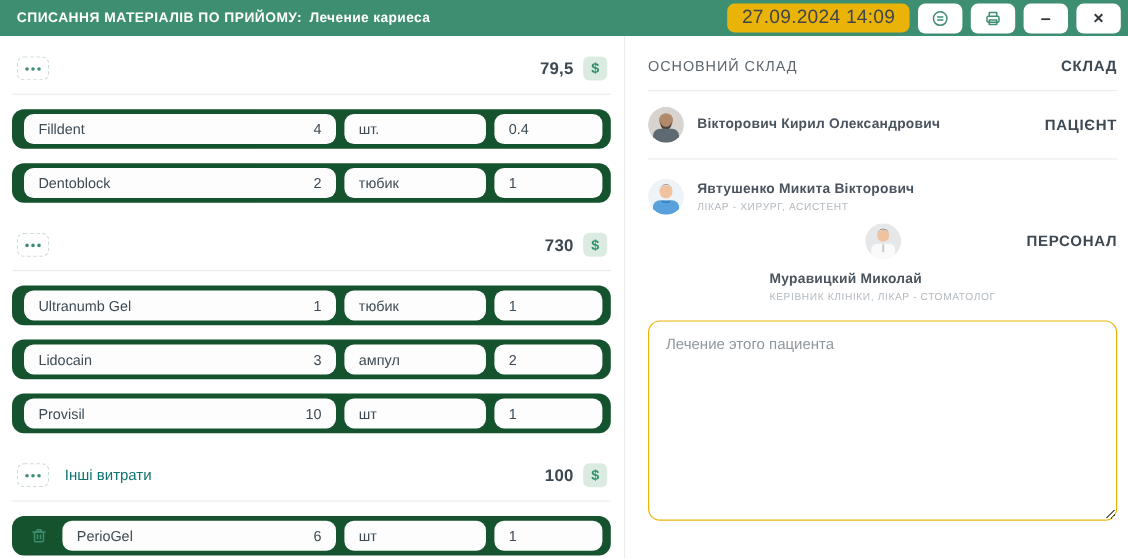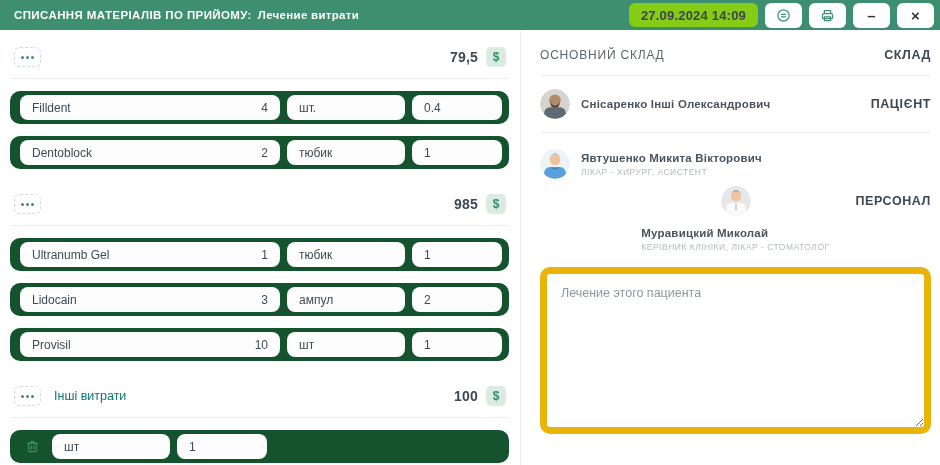--- a/index.html
+++ b/index.html
@@ -5,21 +5,21 @@
   * { margin:0; padding:0; box-sizing:border-box; }
   html,body { background:#fff; }
   body { font-family:"Liberation Sans","DejaVu Sans",sans-serif; color:#3e4b55; }
   .app { width:940px; height:465px; overflow:hidden; background:#fff; display:flex; flex-direction:column; }
 
   
   .titlebar { height:30px; background:#3e8e71; display:flex; align-items:center; padding:0 6px 0 14px; flex:0 0 30px; }
   .titlebar .title { color:#fff; font-size:11.5px; font-weight:700; letter-spacing:.4px; white-space:nowrap; }
   .titlebar .proc { color:#fff; font-size:11.5px; font-weight:700; letter-spacing:.3px; margin-left:6px; white-space:nowrap; }
   .tb-right { margin-left:auto; display:flex; align-items:center; gap:7px; }
-  .date-chip { background:#84cc16; border-radius:6px; height:24px; display:flex; align-items:center; padding:0 12px; font-size:13px; font-weight:700; color:#3f454b; letter-spacing:.2px; }
+  .date-chip { background:#eab308; border-radius:6px; height:24px; display:flex; align-items:center; padding:0 12px; font-size:16px; font-weight:400; color:#3f454b; letter-spacing:.2px; }
   .tb-btn { background:#fff; border:none; border-radius:6px; width:37px; height:25px; display:flex; align-items:center; justify-content:center; cursor:pointer; }
   .tb-btn svg { width:15px; height:15px; }
   .tb-btn.dark { font-size:15px; font-weight:700; color:#33383d; line-height:1; }
 
   
   .main { flex:1; display:flex; min-height:0; }
   .left { width:521px; flex:0 0 521px; border-right:1px solid #ededed; padding:15px 11px 0 10px; }
   .right { flex:1; padding:18px 9px 0 19px; }
 
   
@@ -51,30 +51,30 @@
   .avatar { width:30px; height:30px; border-radius:50%; flex:0 0 30px; display:block; }
   .p-name { font-size:11.5px; font-weight:700; color:#4a545e; letter-spacing:.2px; }
   .p-role { font-size:8.5px; color:#b3bac0; letter-spacing:.5px; margin-top:3px; }
   .section-label { font-size:12.5px; font-weight:700; color:#3c4852; letter-spacing:.6px; }
   .patient-block { display:flex; align-items:center; }
   .patient-block .section-label { margin-left:auto; }
   .personnel-block { position:relative;margin-top:16px; }
   .personnel-block .section-label { position:absolute; right:0; top:50%; transform:translateY(-50%); }
   .personnel-block .person-row + .person-row { margin-top:7px;flex-direction:column; }
 
-  .note-area { margin-top:15px; width:100%; height:167px; border:7px solid #eab308; border-radius:10px; padding:11px 14px; font-family:"Liberation Sans","DejaVu Sans",sans-serif; font-size:12.5px; color:#8f979e; resize:both; outline:none; line-height:1.4; }
+  .note-area { margin-top:15px; width:100%; height:167px; border:1px solid #eab308; border-radius:10px; padding:11px 14px; font-family:"Liberation Sans","DejaVu Sans",sans-serif; font-size:12.5px; color:#8f979e; resize:both; outline:none; line-height:1.4; }
 </style>
 </head>
 <body>
 
 <div class="app">
 
   <div class="titlebar">
     <span class="title">СПИСАННЯ МАТЕРІАЛІВ ПО ПРИЙОМУ:</span>
-    <span class="proc">Лечение витрати</span>
+    <span class="proc">Лечение кариеса</span>
     <div class="tb-right">
       <div class="date-chip">27.09.2024 14:09</div>
       <button class="tb-btn">
         <span style="display:flex;">
           <svg viewBox="0 0 24 24" width="15" height="15" fill="none" stroke="#3e8e71" stroke-width="2" stroke-linecap="round">
               <circle cx="12" cy="12" r="9"></circle>
               <path d="M8.5 10h7M8.5 14h7"></path>
             </svg>
         </span>
       </button>
@@ -126,21 +126,21 @@
         </div>
       </div>
 
       <div class="group">
         <div class="group-header">
           <div class="dots-box">
               <i></i>
               <i></i>
               <i></i>
             </div>
-          <span class="group-amount">985</span>
+          <span class="group-amount">730</span>
           <span class="cur-badge">$</span>
         </div>
         <div class="group-divider"></div>
 
         <div class="mat-row">
           <div class="field f-name">
             <span>Ultranumb Gel</span>
             <span>1</span>
           </div>
           <div class="field f-unit">тюбик</div>
@@ -180,20 +180,24 @@
         <div class="mat-row">
           <button class="trash-btn">
             <span style="display:flex;">
               <svg viewBox="0 0 24 24" width="15" height="15" fill="none" stroke="#3e8e71" stroke-width="2" stroke-linecap="round" stroke-linejoin="round">
                   <path d="M4 7h16M9.5 7V4h5v3"></path>
                   <rect x="6" y="7" width="12" height="13" rx="2"></rect>
                   <path d="M10 11v5M14 11v5"></path>
                 </svg>
             </span>
           </button>
+          <div class="field f-name">
+            <span>PerioGel</span>
+            <span>6</span>
+          </div>
           <div class="field f-unit">шт</div>
           <div class="field f-rate">1</div>
         </div>
       </div>
 
     </div>
 
     <div class="right">
 
       <div class="wh-header">
@@ -209,21 +213,21 @@
                 <circle cx="18" cy="18" r="18"></circle>
               </clipPath>
             </defs>
           <g clip-path="url(#cp1)">
             <rect width="36" height="36" fill="#d7d4d0"></rect>
             <circle cx="18" cy="13.5" r="7" fill="#b08a6b"></circle>
             <path d="M12.5 14.5a5.5 5.5 0 0 0 11 0v3a5.5 5.5 0 0 1-11 0z" fill="#4e423a"></path>
             <rect x="5" y="22" width="26" height="16" rx="7" fill="#5e6a73"></rect>
           </g>
         </svg>
-        <span class="p-name" style="margin-left:11px;">Снісаренко Інші Олександрович</span>
+        <span class="p-name" style="margin-left:11px;">Вікторович Кирил Олександрович</span>
         <span class="section-label">ПАЦІЄНТ</span>
       </div>
       <div class="r-divider"></div>
 
       <div class="personnel-block">
         <div class="person-row">
           <svg class="avatar" viewBox="0 0 36 36">
             <defs>
                 <clipPath id="cp2">
                   <circle cx="18" cy="18" r="18"></circle>

